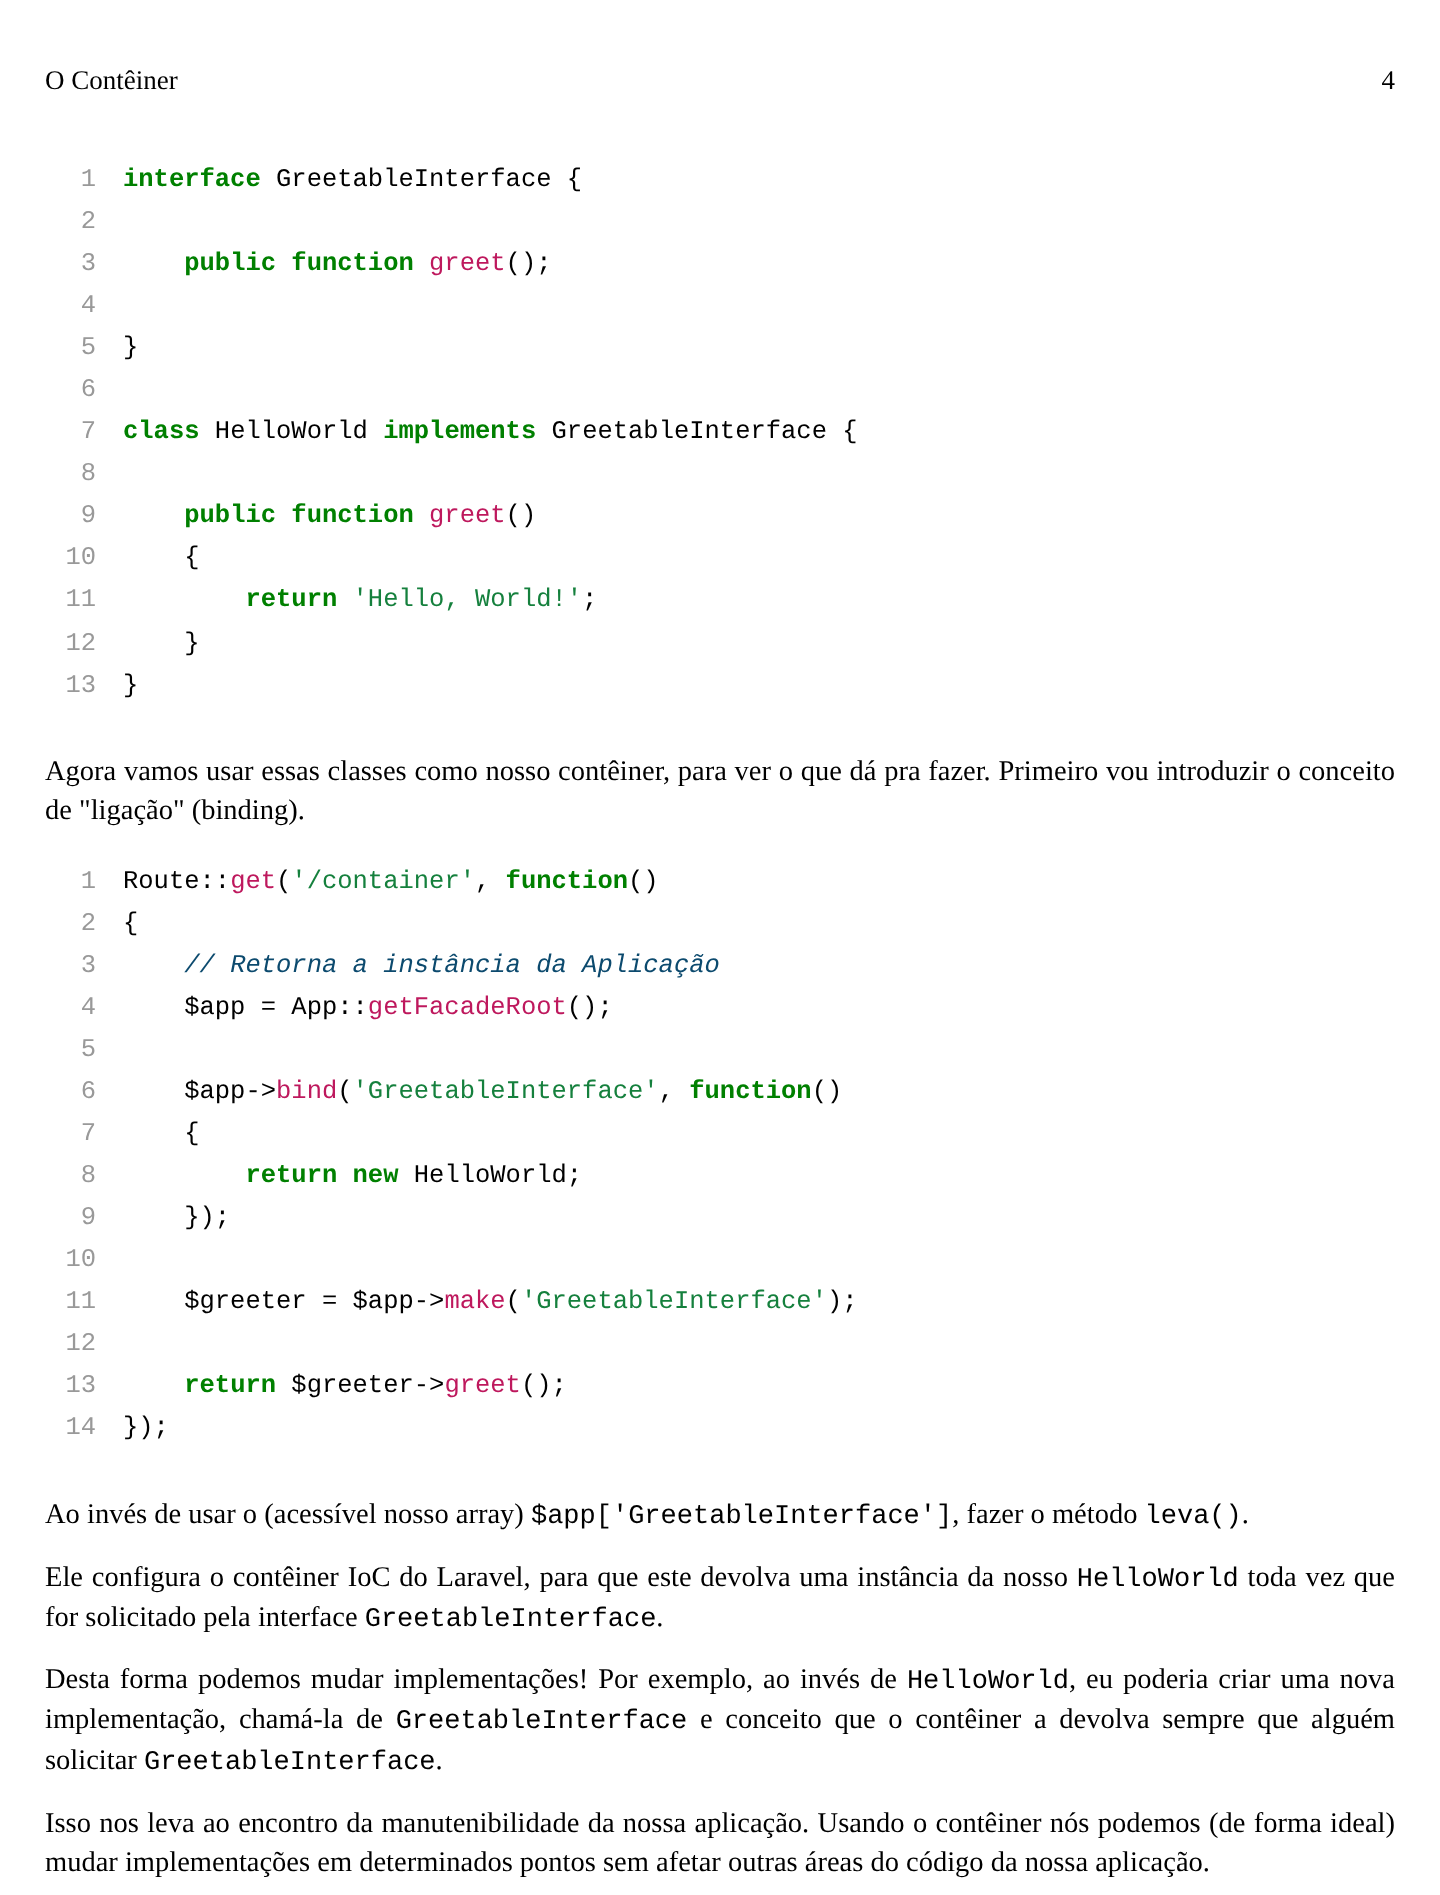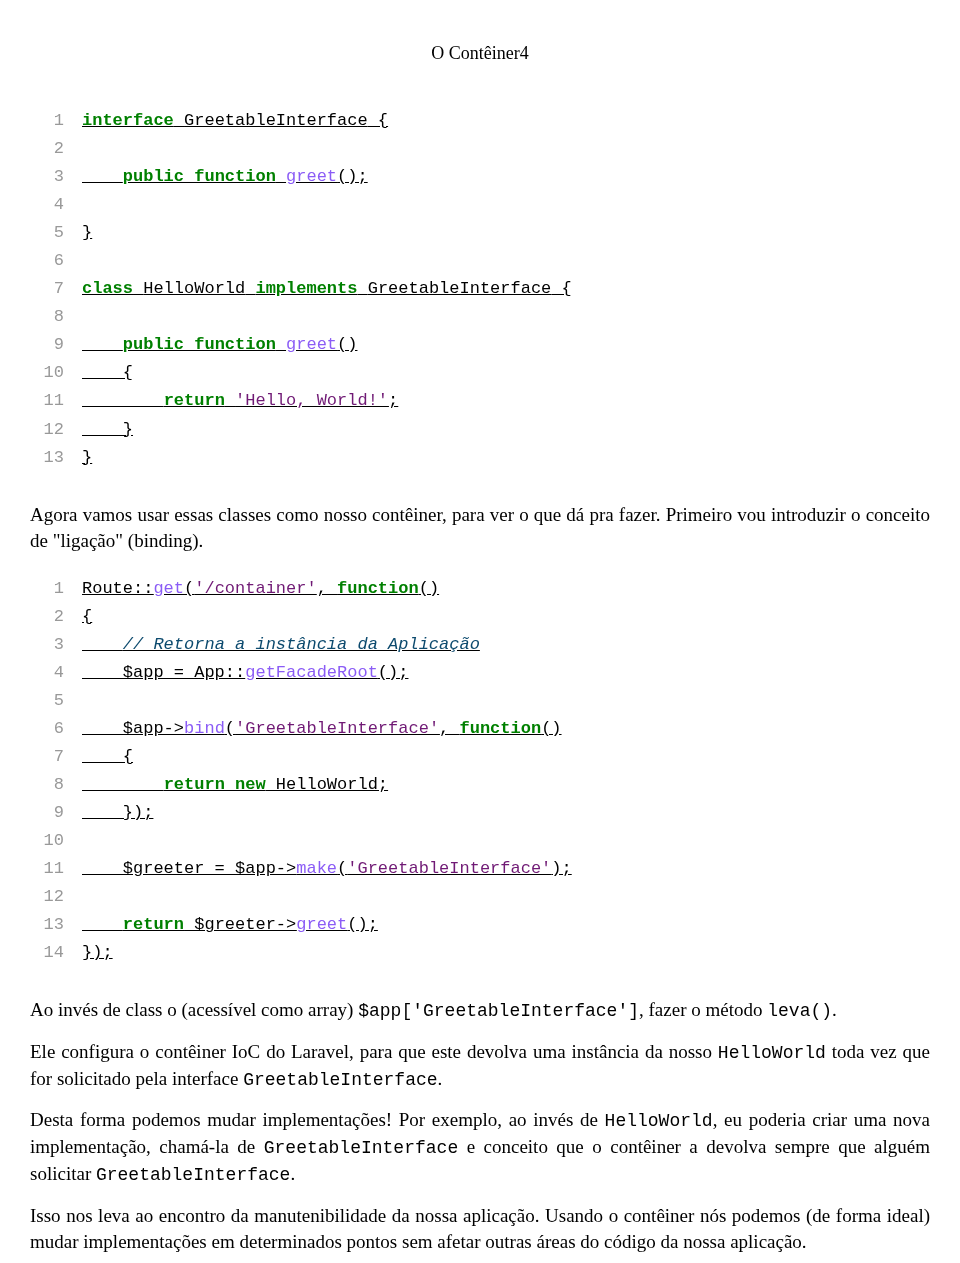--- a/index.html
+++ b/index.html
@@ -8,21 +8,21 @@
     font-family: Georgia, 'Times New Roman', serif;
     font-size: 18px;
     line-height: 1.5;
     color: #000;
     background: #fff;
     width: 960px;
     box-sizing: border-box;
   }
   .header {
     display: flex;
-    justify-content: center;
+    justify-content: space-between;
     font-size: 18px;
     margin-bottom: 40px;
   }
   .code-block {
     font-family: 'Courier New', Courier, monospace;
     font-size: 17px;
     line-height: 1.65;
     margin: 20px 0 30px 0;
     white-space: pre;
   }
@@ -32,25 +32,24 @@
   .ln {
     color: #999;
     width: 34px;
     text-align: right;
     padding-right: 18px;
     flex-shrink: 0;
     user-select: none;
   }
   .code {
     flex: 1;
-    text-decoration: underline;
   }
   .kw { color: #008000; font-weight: bold; }
-  .fn { color: #8b5cf6; }
-  .str { color: #701a75; }
+  .fn { color: #be185d; }
+  .str { color: #15803d; }
   .cmt { color: #0c4a6e; font-style: italic; }
   .cls { color: #000; }
   p.para {
     margin: 0 0 14px 0;
     text-align: justify;
     font-size: 19px;
     line-height: 1.4;
   }
   .mono-inline {
     font-family: 'Courier New', Courier, monospace;
@@ -65,21 +64,21 @@
   <span>4</span>
 </div>
 
 <div class="code-block" id="code1"><div class="code-line"><span class="ln">1</span><span class="code"><span class="kw">interface</span> <span class="cls">GreetableInterface</span> {</span></div><div class="code-line"><span class="ln">2</span><span class="code"></span></div><div class="code-line"><span class="ln">3</span><span class="code">    <span class="kw">public function</span> <span class="fn">greet</span>();</span></div><div class="code-line"><span class="ln">4</span><span class="code"></span></div><div class="code-line"><span class="ln">5</span><span class="code">}</span></div><div class="code-line"><span class="ln">6</span><span class="code"></span></div><div class="code-line"><span class="ln">7</span><span class="code"><span class="kw">class</span> <span class="cls">HelloWorld</span> <span class="kw">implements</span> <span class="cls">GreetableInterface</span> {</span></div><div class="code-line"><span class="ln">8</span><span class="code"></span></div><div class="code-line"><span class="ln">9</span><span class="code">    <span class="kw">public function</span> <span class="fn">greet</span>()</span></div><div class="code-line"><span class="ln">10</span><span class="code">    {</span></div><div class="code-line"><span class="ln">11</span><span class="code">        <span class="kw">return</span> <span class="str">'Hello, World!'</span>;</span></div><div class="code-line"><span class="ln">12</span><span class="code">    }</span></div><div class="code-line"><span class="ln">13</span><span class="code">}</span></div></div>
 
 <p class="para">Agora vamos usar essas classes como nosso contêiner, para ver o que dá pra fazer. Primeiro vou introduzir o conceito de "ligação" (binding).</p>
 
 <div class="code-block" id="code2"><div class="code-line"><span class="ln">1</span><span class="code">Route::<span class="fn">get</span>(<span class="str">'/container'</span>, <span class="kw">function</span>()</span></div><div class="code-line"><span class="ln">2</span><span class="code">{</span></div><div class="code-line"><span class="ln">3</span><span class="code">    <span class="cmt">// Retorna a instância da Aplicação</span></span></div><div class="code-line"><span class="ln">4</span><span class="code">    $app = App::<span class="fn">getFacadeRoot</span>();</span></div><div class="code-line"><span class="ln">5</span><span class="code"></span></div><div class="code-line"><span class="ln">6</span><span class="code">    $app-&gt;<span class="fn">bind</span>(<span class="str">'GreetableInterface'</span>, <span class="kw">function</span>()</span></div><div class="code-line"><span class="ln">7</span><span class="code">    {</span></div><div class="code-line"><span class="ln">8</span><span class="code">        <span class="kw">return new</span> HelloWorld;</span></div><div class="code-line"><span class="ln">9</span><span class="code">    });</span></div><div class="code-line"><span class="ln">10</span><span class="code"></span></div><div class="code-line"><span class="ln">11</span><span class="code">    $greeter = $app-&gt;<span class="fn">make</span>(<span class="str">'GreetableInterface'</span>);</span></div><div class="code-line"><span class="ln">12</span><span class="code"></span></div><div class="code-line"><span class="ln">13</span><span class="code">    <span class="kw">return</span> $greeter-&gt;<span class="fn">greet</span>();</span></div><div class="code-line"><span class="ln">14</span><span class="code">});</span></div></div>
 
 <p class="para">
-  <span>Ao invés de class o (acessível como array) </span><span class="mono-inline">$app['GreetableInterface']</span><span>, fazer o método </span><span class="mono-inline">leva()</span><span>.</span>
+  <span>Ao invés de usar o (acessível nosso array) </span><span class="mono-inline">$app['GreetableInterface']</span><span>, fazer o método </span><span class="mono-inline">leva()</span><span>.</span>
 </p>
 
 <p class="para">
   <span>Ele configura o contêiner IoC do Laravel, para que este devolva uma instância da nosso </span><span class="mono-inline">HelloWorld</span><span> toda vez que for solicitado pela interface </span><span class="mono-inline">GreetableInterface</span><span>.</span>
 </p>
 
 <p class="para">
   <span>Desta forma podemos mudar implementações! Por exemplo, ao invés de </span><span class="mono-inline">HelloWorld</span><span>, eu poderia criar uma nova implementação, chamá-la de </span><span class="mono-inline">GreetableInterface</span><span> e conceito que o contêiner a devolva sempre que alguém solicitar </span><span class="mono-inline">GreetableInterface</span><span>.</span>
 </p>
 

